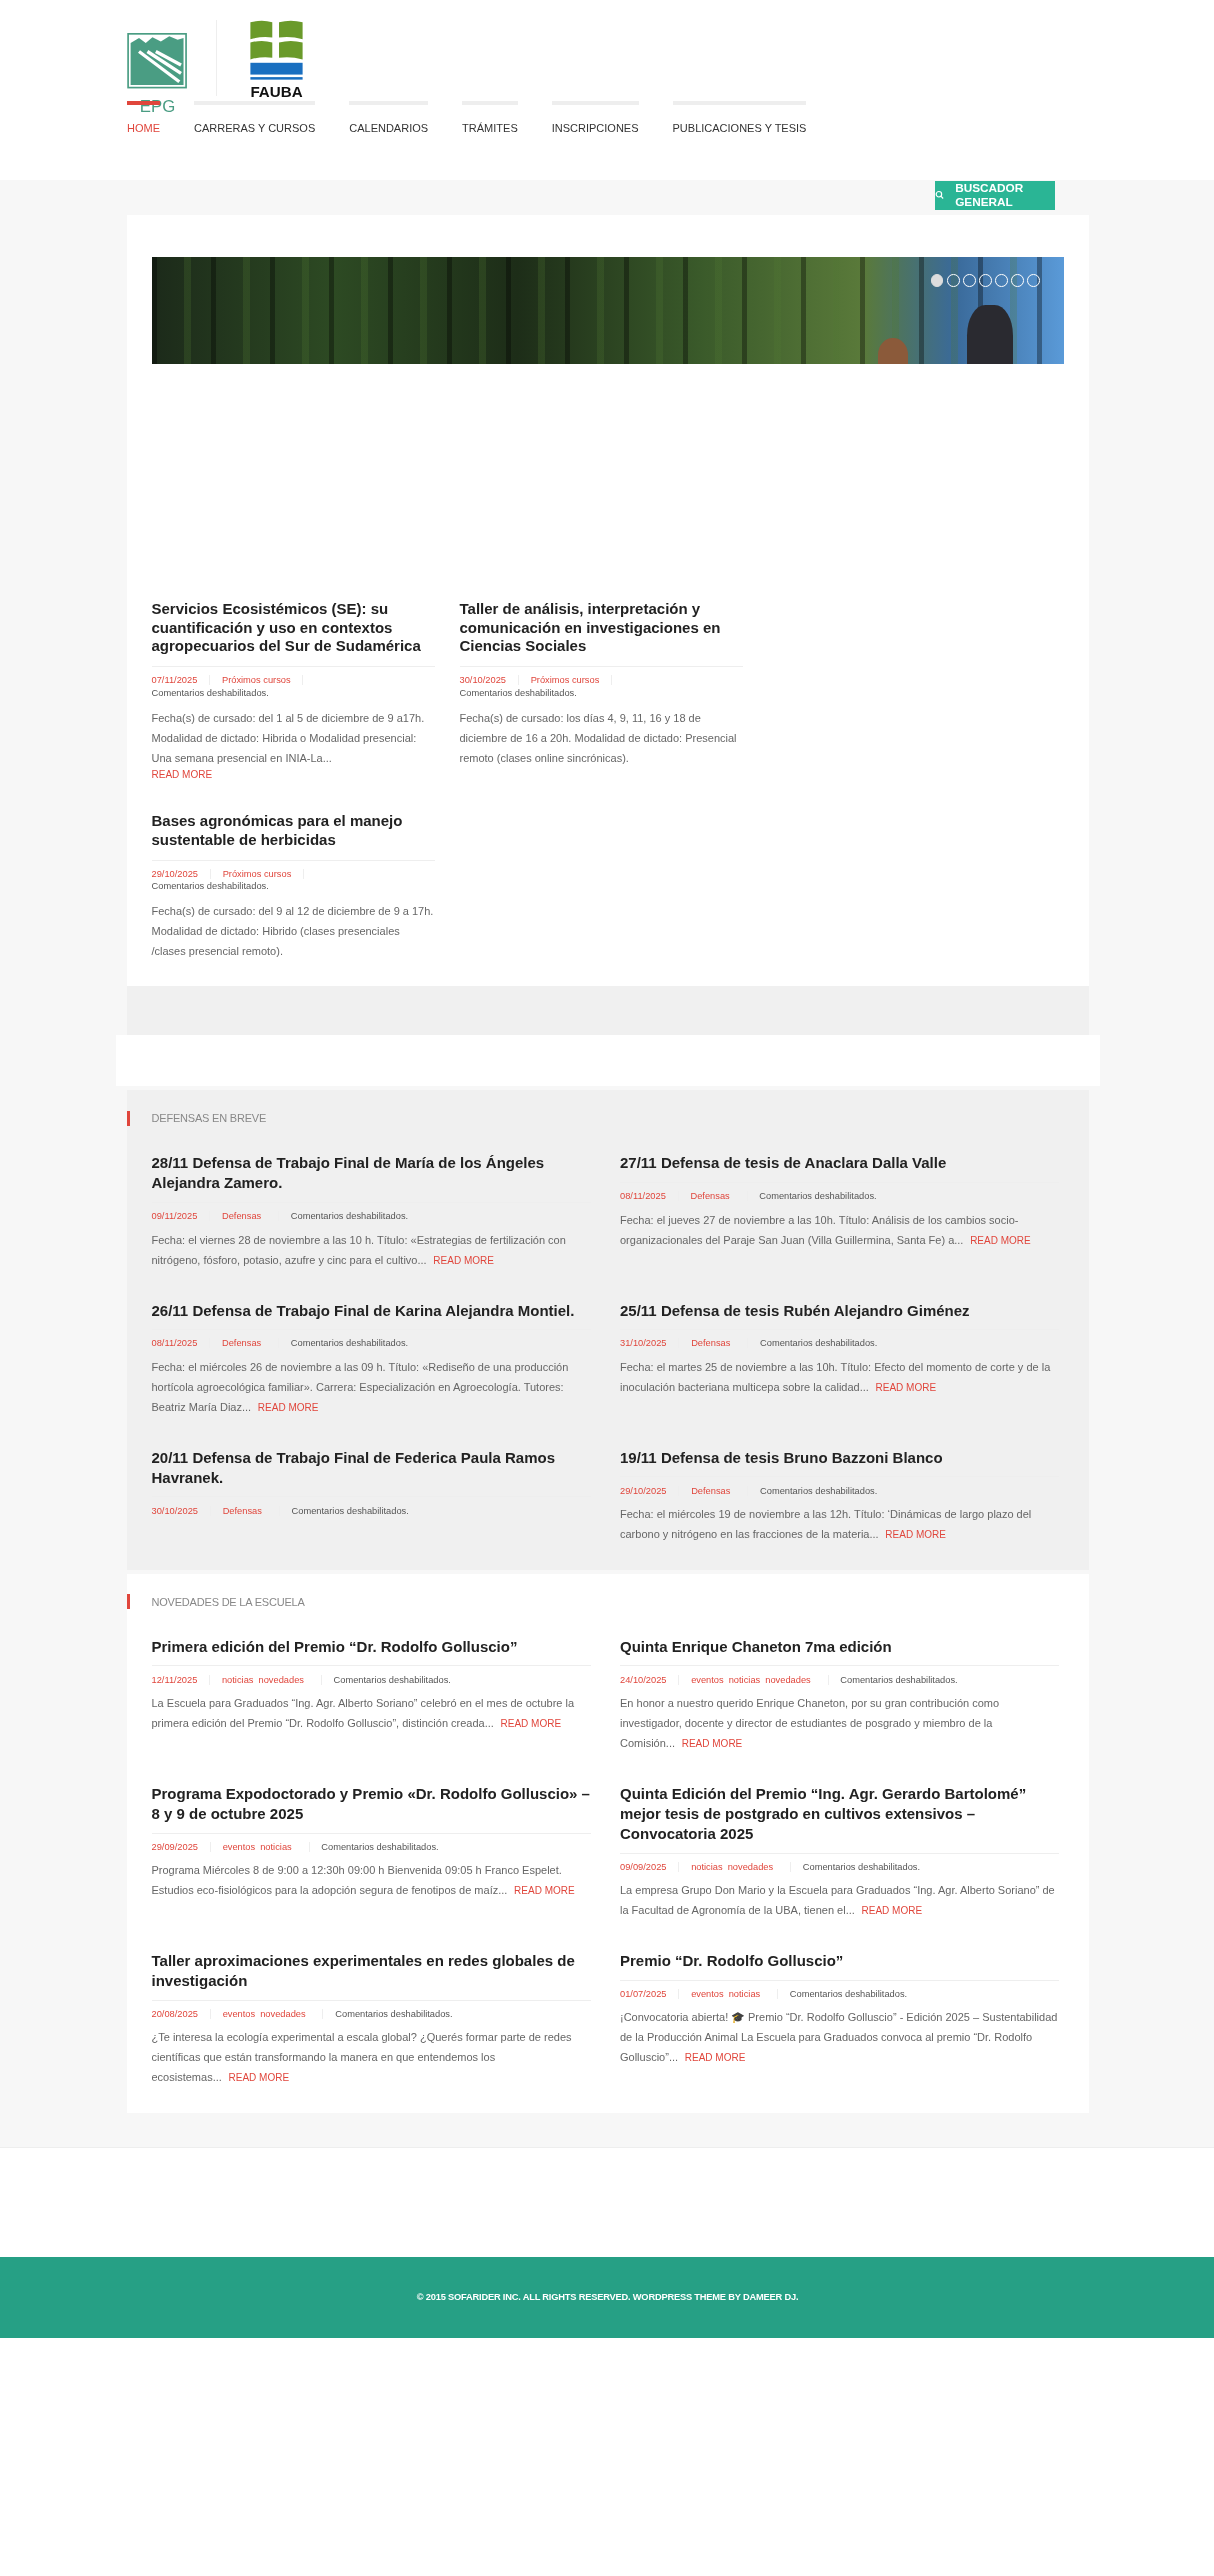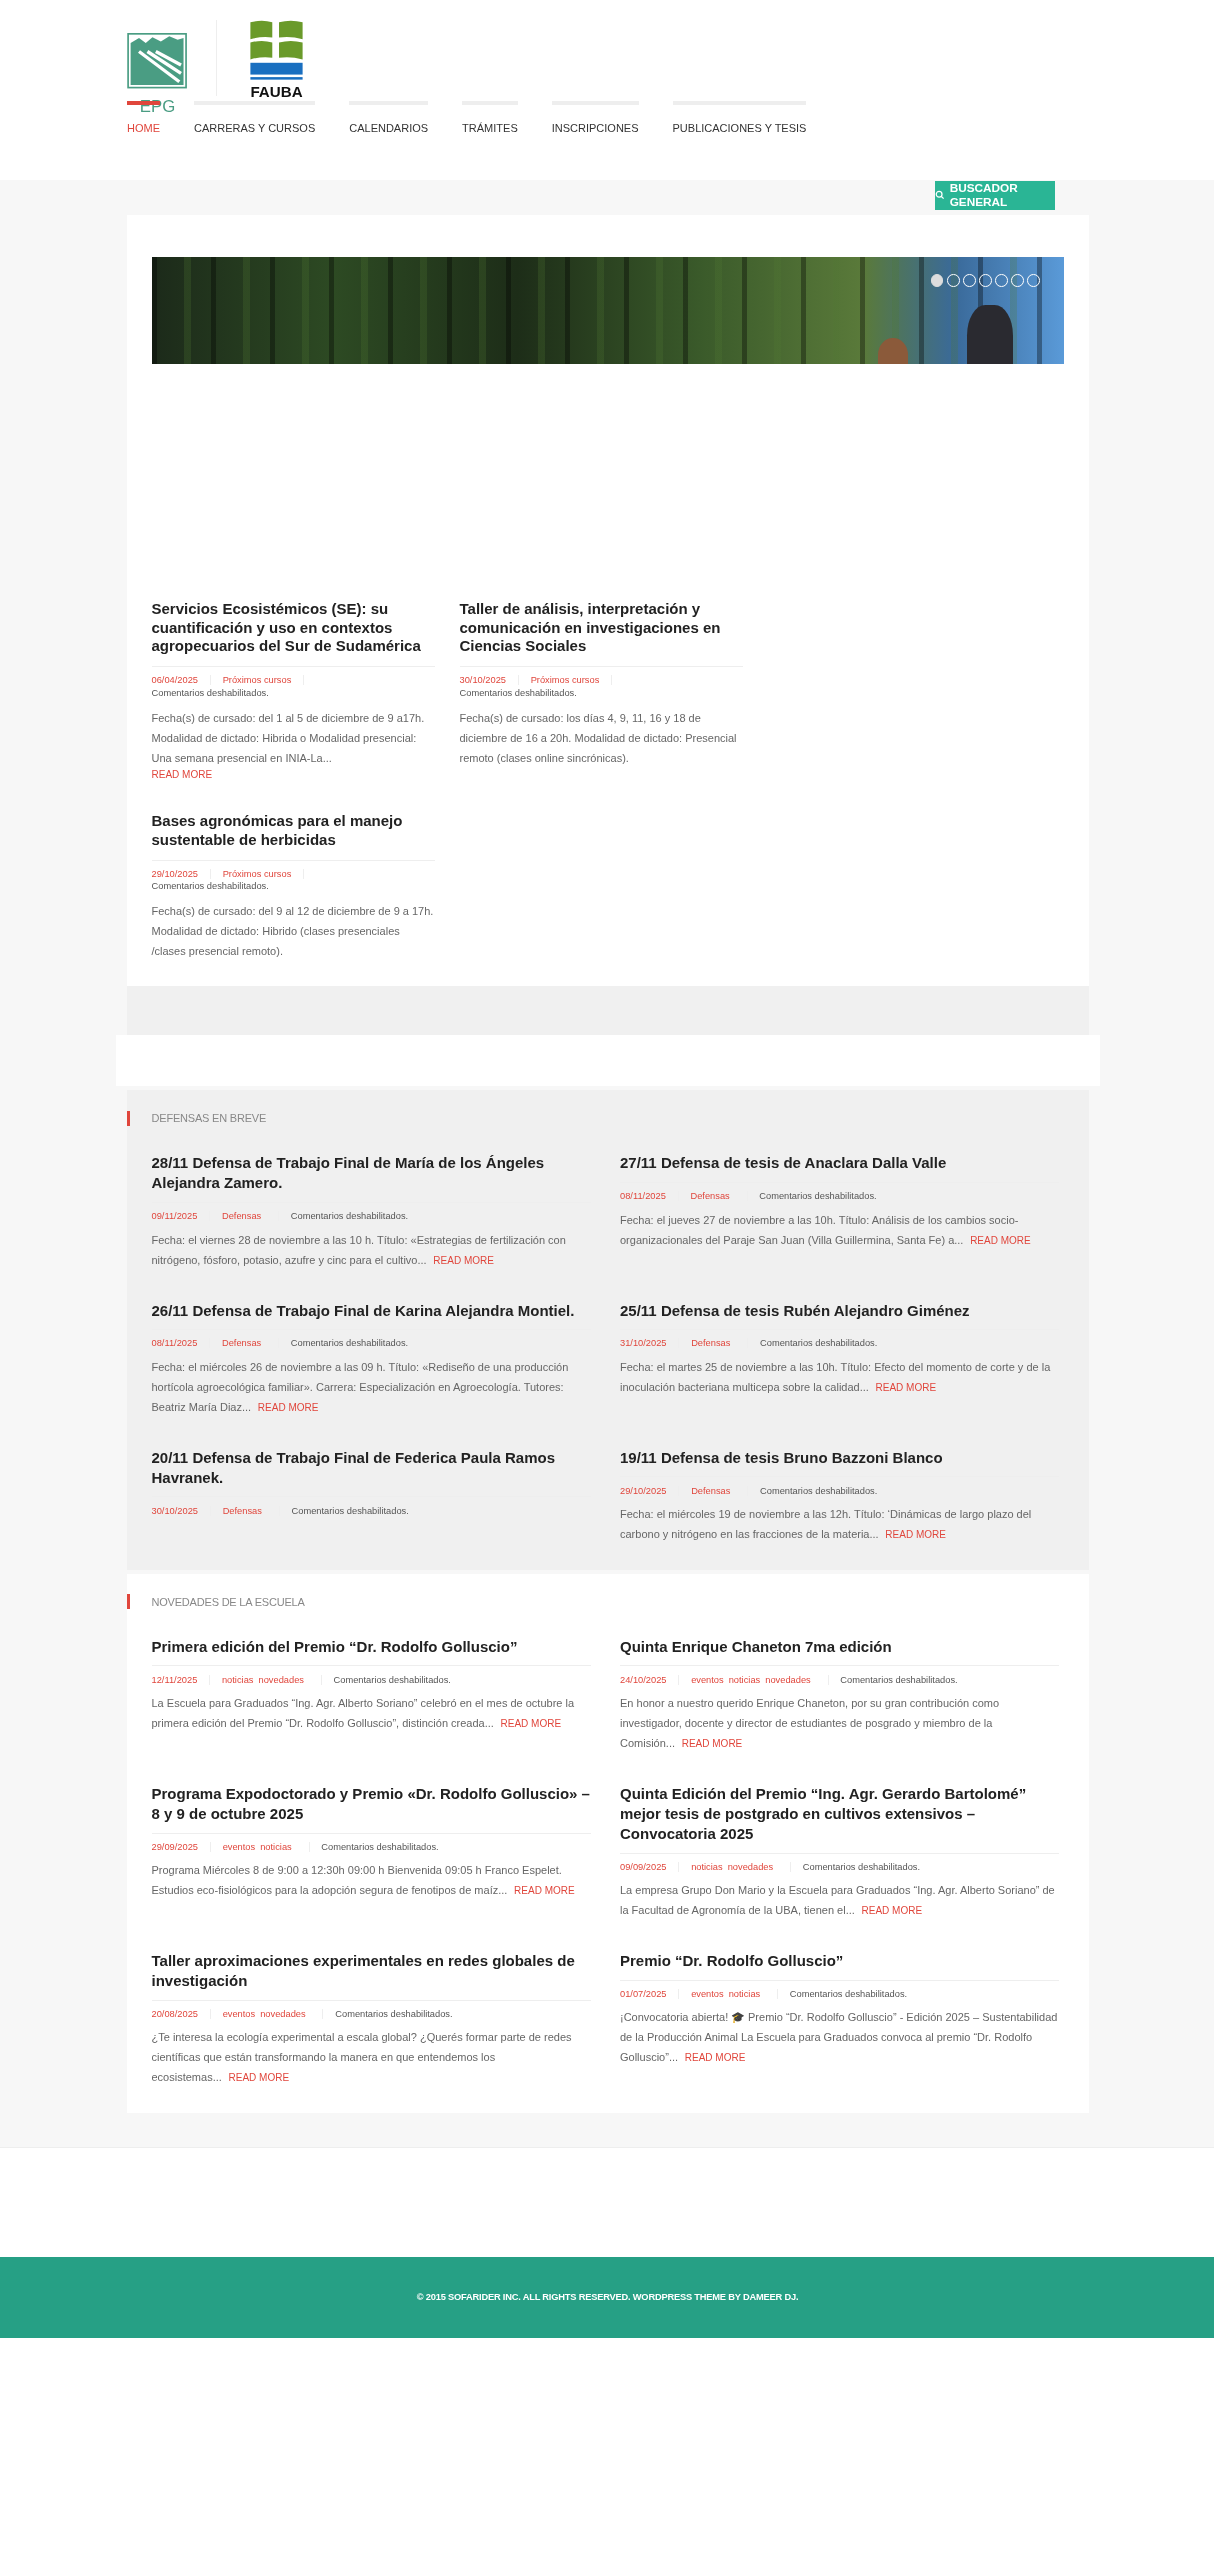--- a/index.html
+++ b/index.html
@@ -11,21 +11,21 @@
 .logo-epg{position:absolute;left:127px;top:33px;width:61px;height:84px}
 .logo-sep{position:absolute;left:216px;top:20px;width:0.8px;height:76px;background:#eee}
 .logo-fauba{position:absolute;left:247px;top:18.6px;width:59px;height:80px}
 .mainnav{position:absolute;left:127px;top:101px;display:flex}
 .mainnav .item{position:relative;padding-top:21px;font-size:11px;font-weight:normal;color:#333;margin-right:34px;cursor:pointer;white-space:nowrap}
 .mainnav .item::before{content:"";position:absolute;left:0;right:0;top:0;height:4.2px;background:#eee}
 .mainnav .item.active{color:#e0463c}
 .mainnav .item.active::before{background:#e0463c}
 .gray-band{background:#f7f7f7;position:relative;padding-top:0}
 .search-row{height:35px;position:relative}
-.search-btn{position:absolute;left:935px;top:0.8px;width:120px;height:29px;background:#2ab595;color:#fff;font-weight:bold;font-size:11.8px;display:flex;align-items:center;justify-content:center;gap:5px;cursor:pointer}
+.search-btn{position:absolute;left:935px;top:0.8px;width:120px;height:29px;background:#2ab595;color:#fff;font-weight:bold;font-size:11.8px;display:flex;align-items:center;justify-content:center;gap:11px;cursor:pointer}
 .content-box{width:962px;margin:0 auto;background:#fff}
 .slider{position:relative;margin:0 25px;height:107px;top:42px;overflow:hidden;background:linear-gradient(90deg,#1c2a1a 0%,#2d4a23 20%,#1d2d18 40%,#3a5a2a 60%,#5a7a3a 78%,#3a6a9a 88%,#5a9ad8 100%)}
 .slider .trees{position:absolute;inset:0;background:repeating-linear-gradient(90deg,rgba(0,0,0,.35) 0 5px,transparent 5px 32px,rgba(80,120,50,.25) 32px 39px,transparent 39px 59px)}
 .slider .person{position:absolute;right:51px;bottom:-17px;width:46px;height:76px;border-radius:40% 40% 0 0;background:#2a2a30}
 .slider .hat{position:absolute;right:156px;bottom:-8.4px;width:29.5px;height:34px;border-radius:50% 50% 0 0;background:#8b5a3a}
 .dots{position:absolute;right:23.6px;top:17px;display:flex;gap:3.4px}
 .dot{width:12.7px;height:12.7px;border-radius:50%;border:1.7px solid #fff;cursor:pointer}
 .dot.active{background:#ddd;border-color:#ddd}
 .posts-area{padding:278px 25px 25px 25px;position:relative}
 .course-grid{display:grid;grid-template-columns:283px 283px;column-gap:25px;row-gap:32px}
@@ -153,21 +153,21 @@
         <div class="dot"></div>
         <div class="dot"></div>
       </div>
     </div>
 
     <div class="posts-area">
       <div class="course-grid">
         <article class="post course">
           <h3>Servicios Ecosistémicos (SE): su cuantificación y uso en contextos agropecuarios del Sur de Sudamérica</h3>
           <div class="meta">
-            <span class="date">06/04/2025</span>
+            <span class="date">07/11/2025</span>
             <span class="cat">Próximos cursos</span>
             <span class="comments">Comentarios deshabilitados.</span>
           </div>
           <p class="excerpt">Fecha(s) de cursado: del 1 al 5 de diciembre de 9 a17h.  Modalidad de dictado: Hibrida    o Modalidad presencial: Una semana presencial en INIA-La...</p>
           <a class="readmore block-read">READ MORE</a>
         </article>
         <article class="post course">
           <h3>Taller de análisis, interpretación y comunicación en investigaciones en Ciencias Sociales</h3>
           <div class="meta">
             <span class="date">30/10/2025</span>

